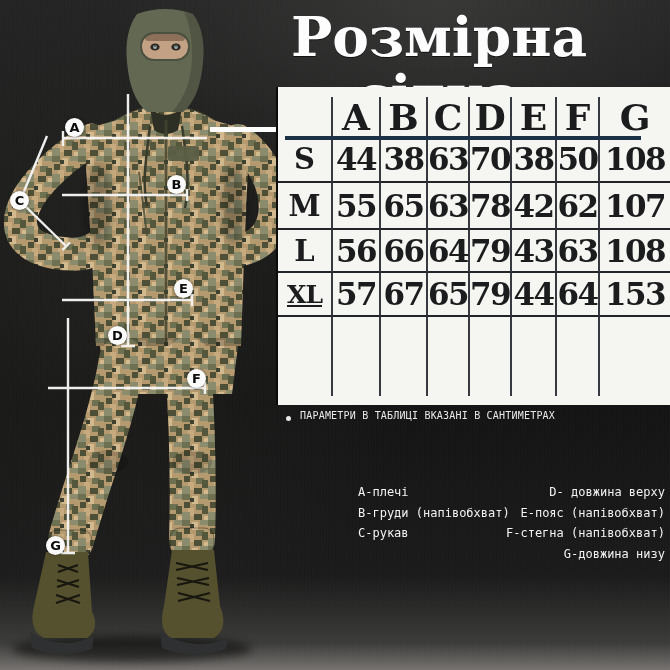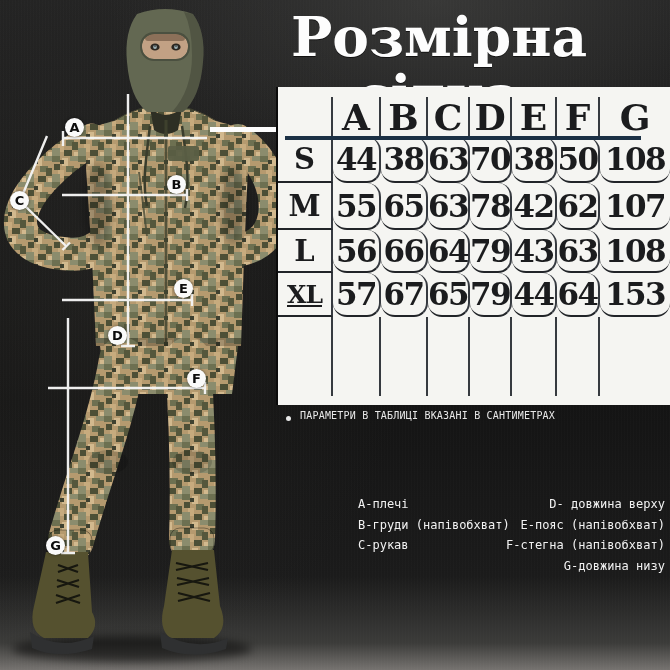--- a/index.html
+++ b/index.html
@@ -29,31 +29,31 @@
     grid-template-columns:55px 48px 47px 42px 42px 45px 43px 1fr;
     grid-template-rows:50px 46px 47px 43px 44px 1fr;
     box-shadow:-2px 0 0 #0b0b0b;
   }
   .cell{display:flex;align-items:center;justify-content:center;color:#1b1c1e;}
   .br{border-right:2px solid #363a40;}
   .bb{border-bottom:2px solid #212428;}
   .c-head{font-family:"DejaVu Serif",serif;font-weight:900;font-size:36px;margin-top:10px;}
   .c-size{font-family:"DejaVu Serif",serif;font-weight:900;font-size:29px;}
   .c-size.xl{font-size:25px;letter-spacing:-1px;text-decoration:underline;}
-  .c-val{font-family:"DejaVu Serif",serif;font-weight:700;font-size:31px;letter-spacing:-1.5px;border-radius:14px;}
+  .c-val{font-family:"DejaVu Serif",serif;font-weight:700;font-size:31px;letter-spacing:-1.5px;}
   .c-foot{margin-bottom:9px;}
   .navy-rule{position:absolute;left:7px;top:49px;width:356px;height:4px;background:#1c3145;}
   
   .note{
     position:absolute;left:286px;top:410px;width:380px;display:flex;align-items:flex-end;z-index:10;
     color:#e9e9e9;font-family:"DejaVu Sans Mono",monospace;font-size:10px;letter-spacing:.2px;
   }
   .note .dot{width:5px;height:5px;border-radius:50%;background:#e9e9e9;margin:3px 9px 0 0;flex:none;}
   
-  .legend-col{position:absolute;top:494px;z-index:10;color:#f2f2f2;
+  .legend-col{position:absolute;top:482px;z-index:10;color:#f2f2f2;
     font-family:"DejaVu Sans Mono",monospace;font-size:12px;line-height:20.5px;white-space:nowrap;}
   .legend-col.left{left:358px;}
   .legend-col.right{left:506px;text-align:right;}
   
   .model-svg,.measure-svg{position:absolute;left:0;top:0;}
   .measure-svg{z-index:5;}
   .badge{
     position:absolute;width:19px;height:19px;border-radius:50%;background:#fafafa;
     color:#0c0c0c;font-weight:900;font-size:13px;line-height:19px;text-align:center;
     z-index:6;box-shadow:0 0 3px rgba(0,0,0,.55);

